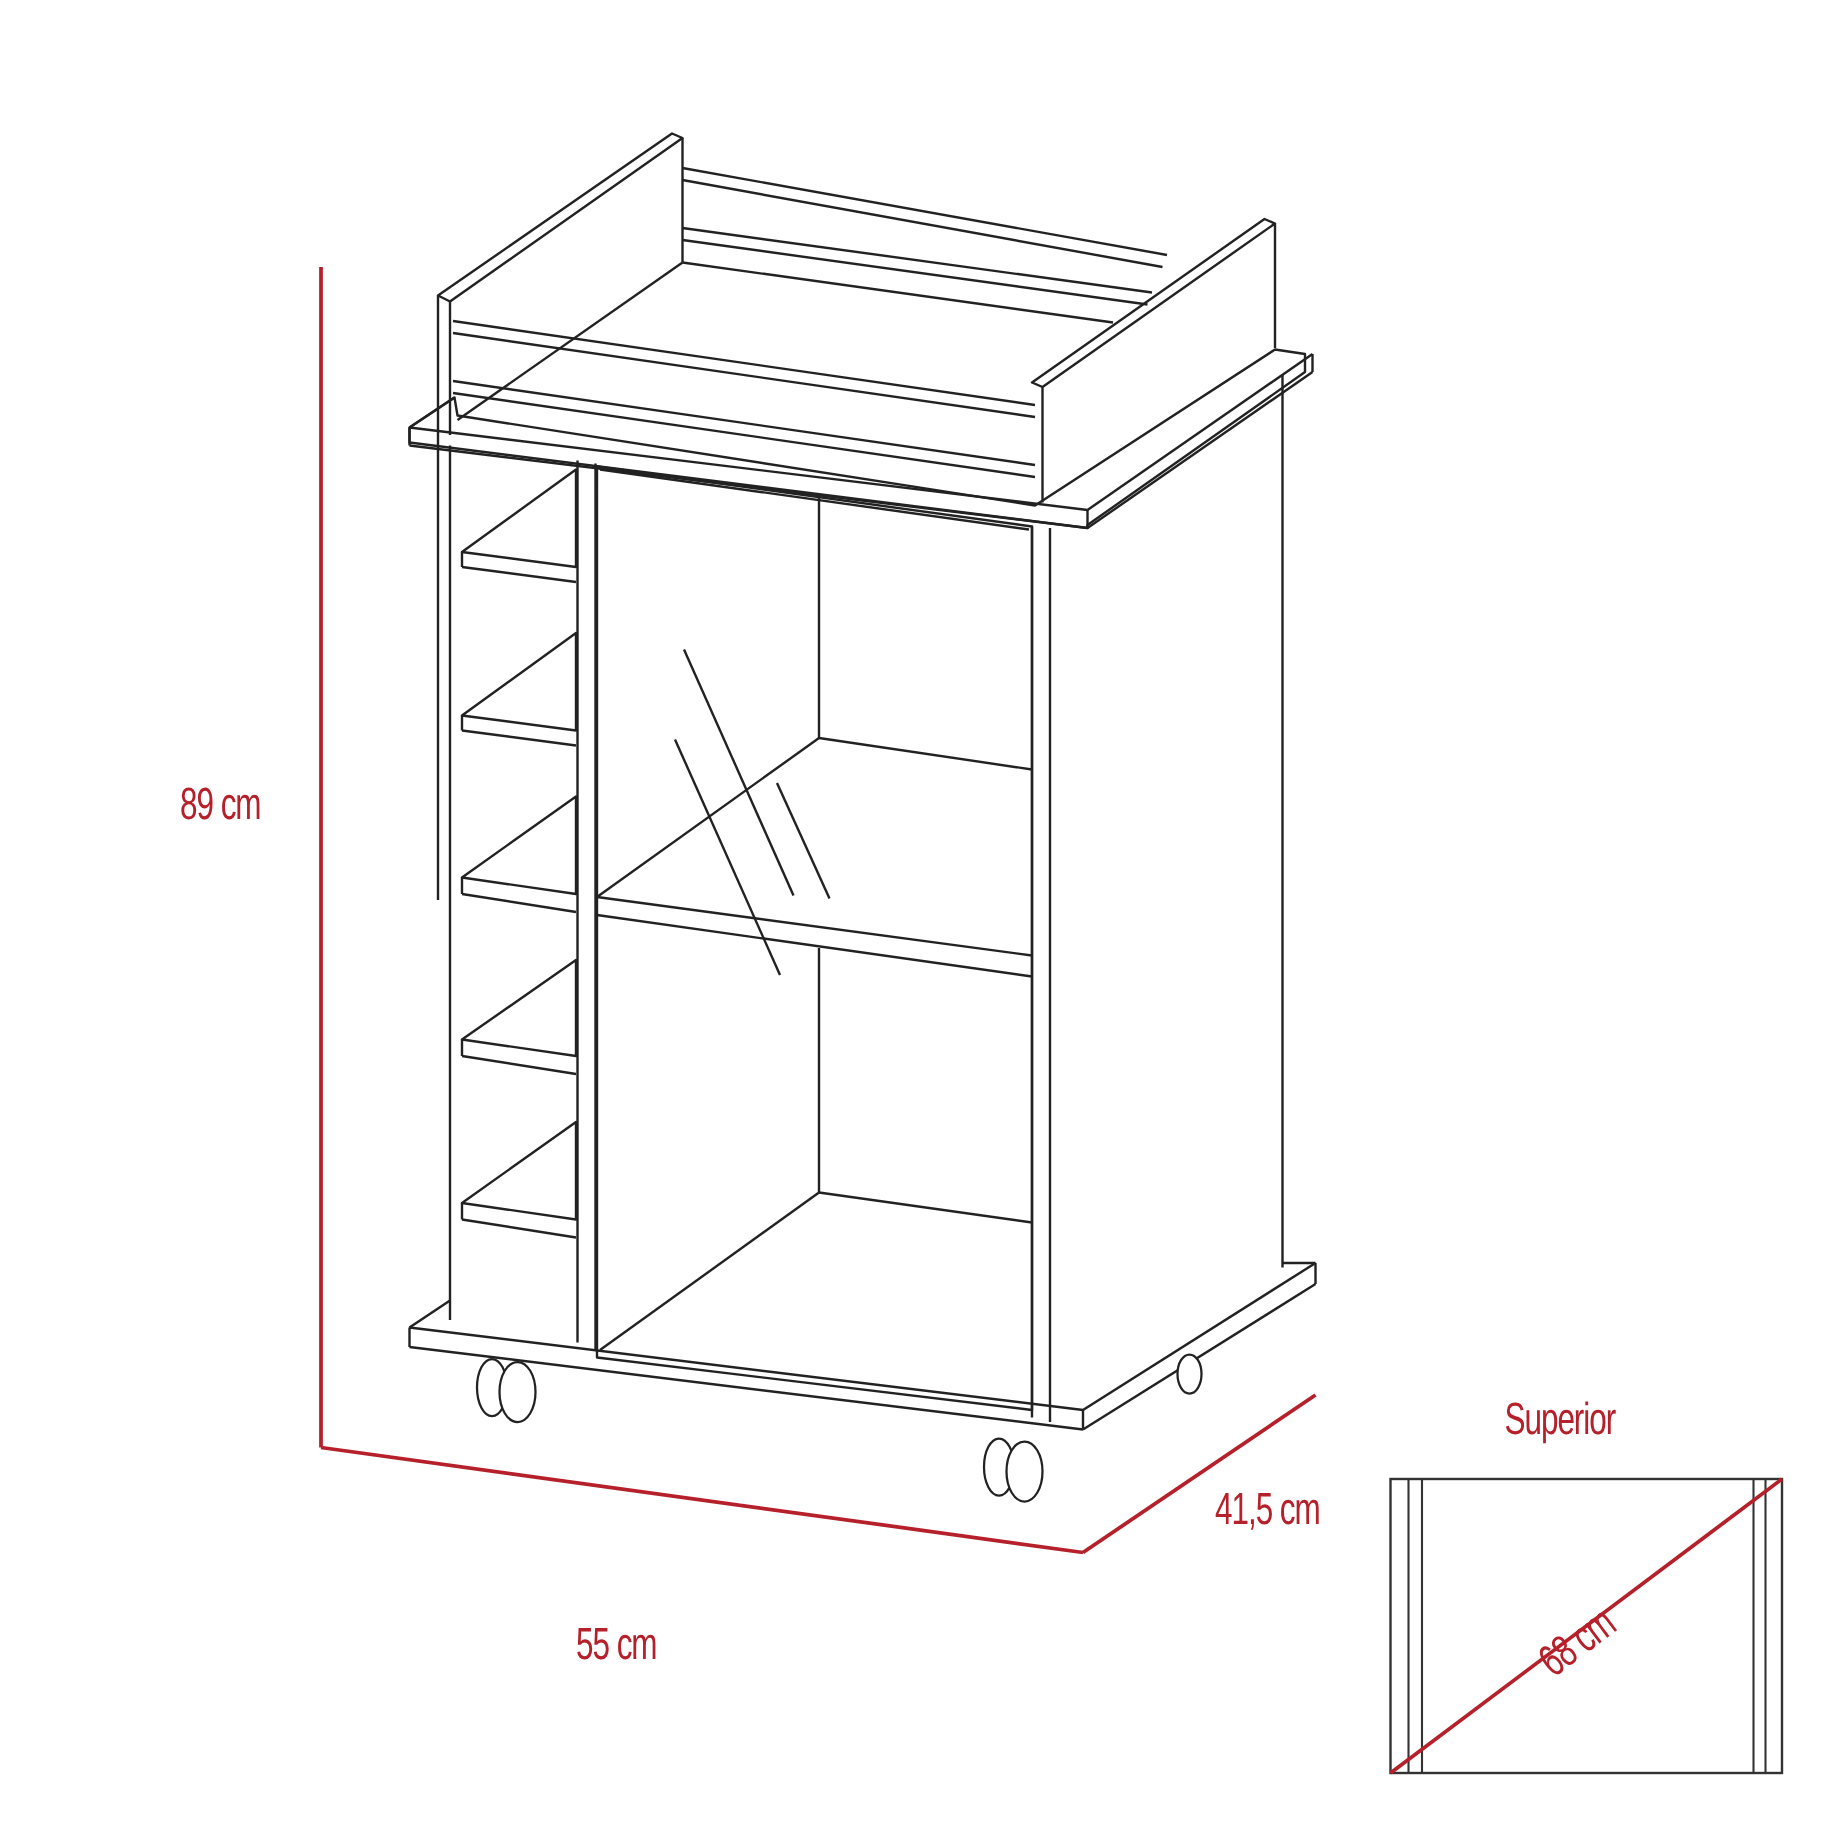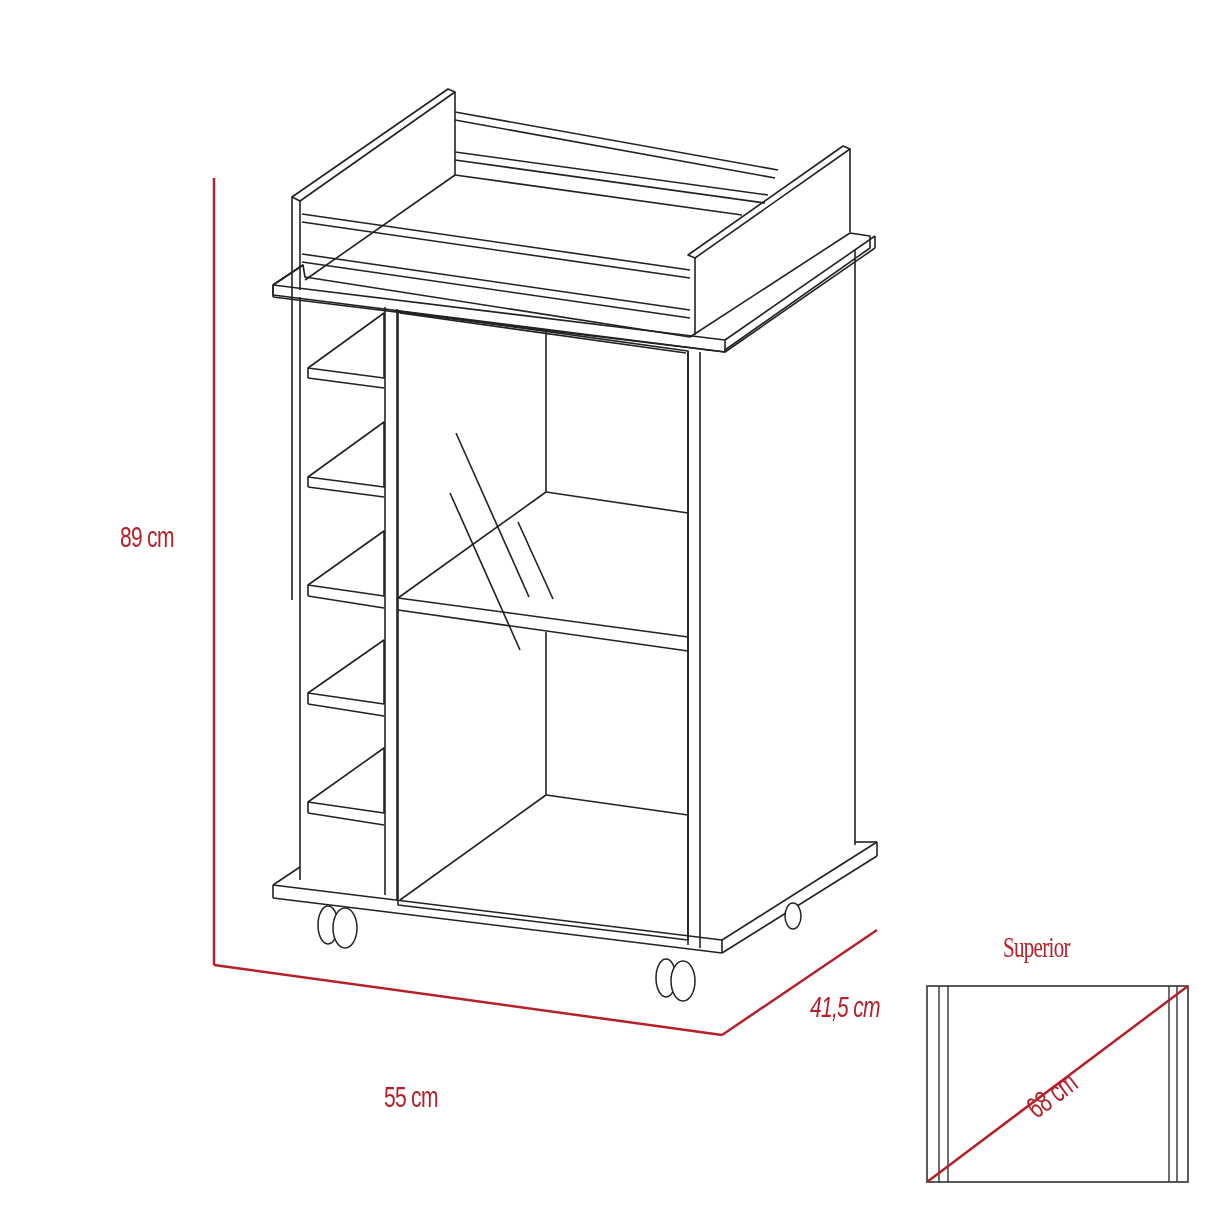--- a/index.html
+++ b/index.html
@@ -120,15 +120,15 @@
     <line x1="939" y1="986" x2="939" y2="1182" stroke="#333" stroke-width="1.4"></line>
     <line x1="948" y1="986" x2="948" y2="1182" stroke="#333" stroke-width="1.4"></line>
     <line x1="1169" y1="986" x2="1169" y2="1182" stroke="#333" stroke-width="1.4"></line>
     <line x1="1177" y1="986" x2="1177" y2="1182" stroke="#333" stroke-width="1.4"></line>
     <line x1="927" y1="1182" x2="1188" y2="986" stroke="#b5202a" stroke-width="2.5"></line>
   </g>
 </svg>
 
 <div class="lbl" style="left:120px; top:520px;"><span class="narrow">89 cm</span></div>
 <div class="lbl" style="left:384px; top:1080px;"><span class="narrow">55 cm</span></div>
-<div class="lbl" style="left:810px; top:990px;font-style:italic;"><span class="narrow">41,5 cm</span></div>
-<div class="lbl" style="left:1003px; top:930px;font-family:Liberation Serif, serif;"><span class="narrow">Superior</span></div>
+<div class="lbl" style="left:810px; top:990px;"><span class="narrow">41,5 cm</span></div>
+<div class="lbl" style="left:1003px; top:930px;"><span class="narrow">Superior</span></div>
 <div class="lbl" style="left:1020px; top:1098px; transform:rotate(-37deg);"><span class="narrow">68 cm</span></div>
 
 </body></html>

